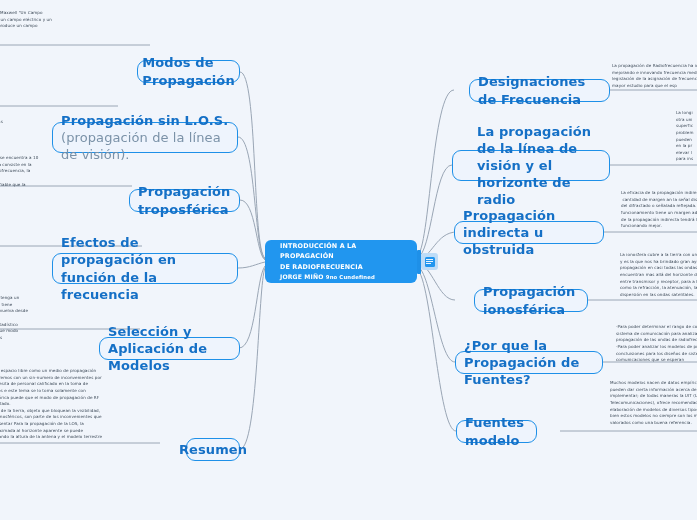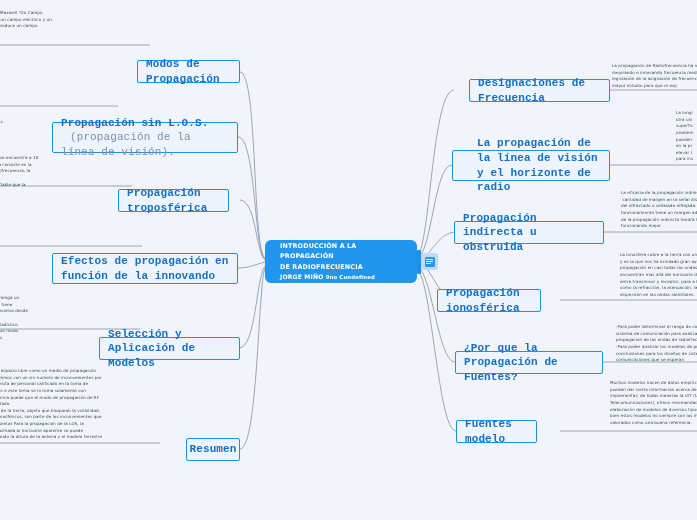--- a/index.html
+++ b/index.html
@@ -7,26 +7,26 @@
     width:697px;height:520px;overflow:hidden;position:relative;
     background:#f1f5fb;
     font-family:"DejaVu Sans","Liberation Sans",sans-serif;
   }
   #canvas{position:absolute;inset:0;width:697px;height:520px;}
   svg.links{position:absolute;left:0;top:0;width:697px;height:520px;pointer-events:none;}
   svg.links path{fill:none;stroke:#9aa6b5;stroke-width:1;}
 
   .node{
     position:absolute;box-sizing:border-box;
-    background:#eef4fd;border:1.4px solid #1e90e8;border-radius:2px;
-    color:#1570c6;font-weight:bold;font-size:11px;line-height:1.32;
+    background:#eef4fd;border:1.4px solid #1e90e8;border-radius:9px;
+    color:#1570c6;font-weight:bold;font-size:13px;line-height:1.32;
     padding:5px 8px;letter-spacing:.1px;
-    display:flex;align-items:center;font-family:Liberation Mono, monospace;
-  }
-  .node .soft{color:#7b92a8;font-weight:normal;margin-left:9px;}
+    display:flex;align-items:center;
+  }
+  .node .soft{color:#7b92a8;font-weight:normal;}
 
   .center{
     position:absolute;left:265px;top:240px;width:152px;height:43px;
     background:#2196ef;border:none;border-radius:6px;
     color:#ffffff;font-weight:bold;font-size:6.4px;line-height:1.62;
     padding:6px 15px;box-sizing:border-box;letter-spacing:.15px;
     display:flex;flex-direction:column;justify-content:center;
   }
   .center .sub{font-size:6.1px;}
   .center .sub .tiny{font-size:5.3px;}
@@ -164,26 +164,26 @@
 valorados como una buena referencia.</div>
 
   <div class="node" style="left:137px;top:60px;width:103px;height:23px;justify-content:center;">
     <span>Modos de Propagación</span>
   </div>
 
   <div class="node" style="left:52px;top:122px;width:186px;height:31px;">
     <span><span>Propagación sin L.O.S. </span><span class="soft">(propagación de la línea de visión).</span></span>
   </div>
 
-  <div class="node" style="left:118px;top:189px;width:111px;height:23px;justify-content:center;">
+  <div class="node" style="left:129px;top:189px;width:111px;height:23px;justify-content:center;">
     <span>Propagación troposférica</span>
   </div>
 
   <div class="node" style="left:52px;top:253px;width:186px;height:31px;">
-    <span>Efectos de propagación en función de la innovando</span>
+    <span>Efectos de propagación en función de la frecuencia</span>
   </div>
 
   <div class="node" style="left:99px;top:337px;width:141px;height:23px;justify-content:center;">
     <span>Selección y Aplicación de Modelos</span>
   </div>
 
   <div class="node" style="left:186px;top:438px;width:54px;height:23px;justify-content:center;">
     <span>Resumen</span>
   </div>
 
@@ -192,21 +192,21 @@
   </div>
 
   <div class="node" style="left:452px;top:150px;width:158px;height:31px;padding-left:24px;">
     <span>La propagación de la línea de visión y el horizonte de radio</span>
   </div>
 
   <div class="node" style="left:454px;top:221px;width:150px;height:23px;justify-content:center;">
     <span>Propagación indirecta u obstruida</span>
   </div>
 
-  <div class="node" style="left:437px;top:289px;width:104px;height:23px;justify-content:center;">
+  <div class="node" style="left:474px;top:289px;width:114px;height:23px;justify-content:center;">
     <span>Propagación ionosférica</span>
   </div>
 
   <div class="node" style="left:455px;top:351px;width:148px;height:23px;justify-content:center;">
     <span>¿Por que la Propagación de Fuentes?</span>
   </div>
 
   <div class="node" style="left:456px;top:420px;width:81px;height:23px;justify-content:center;">
     <span>Fuentes modelo</span>
   </div>

